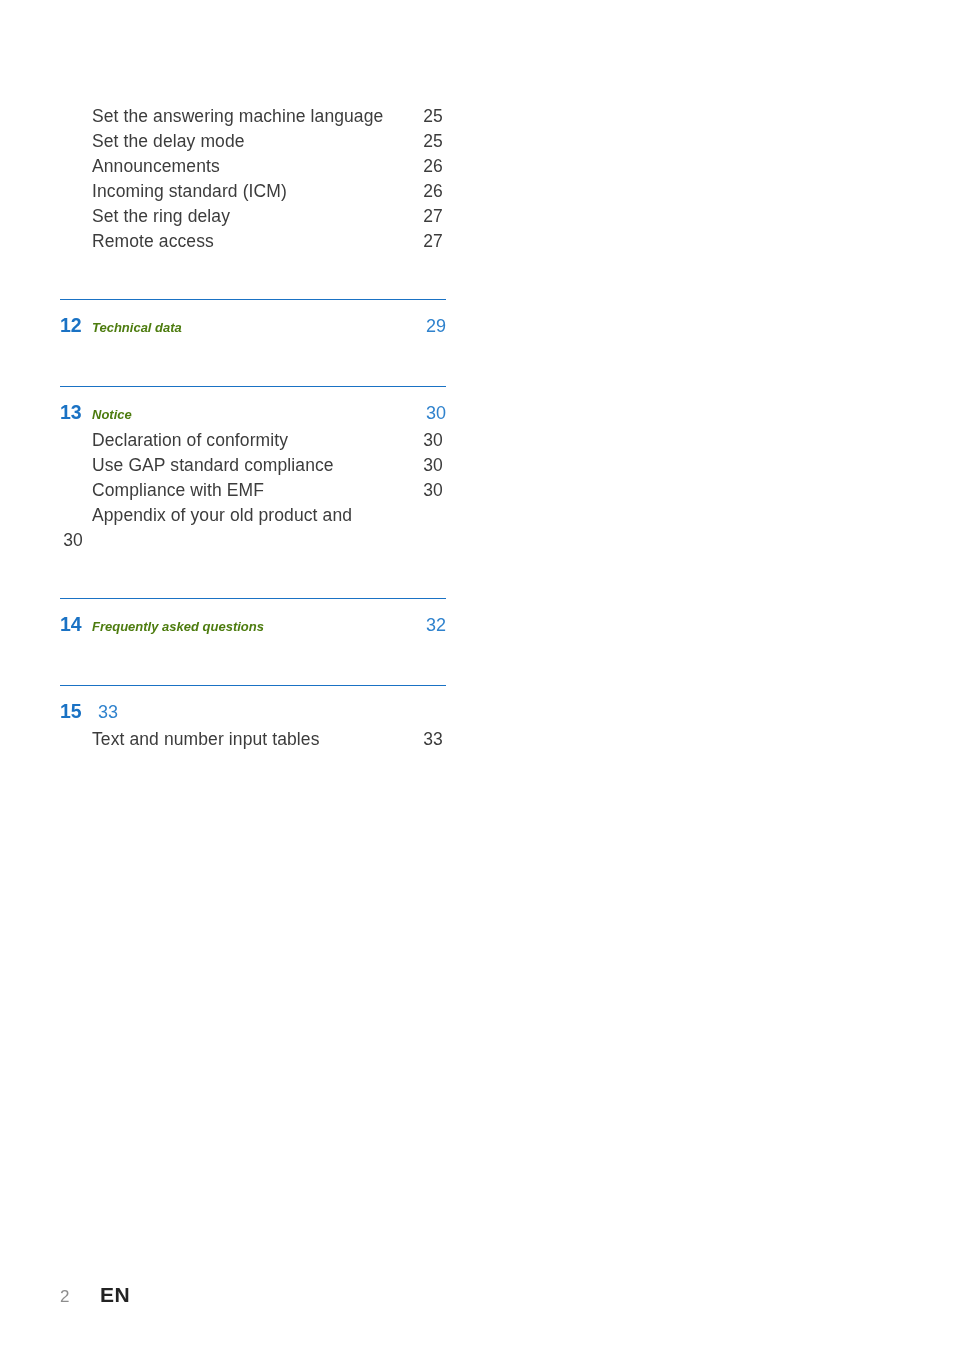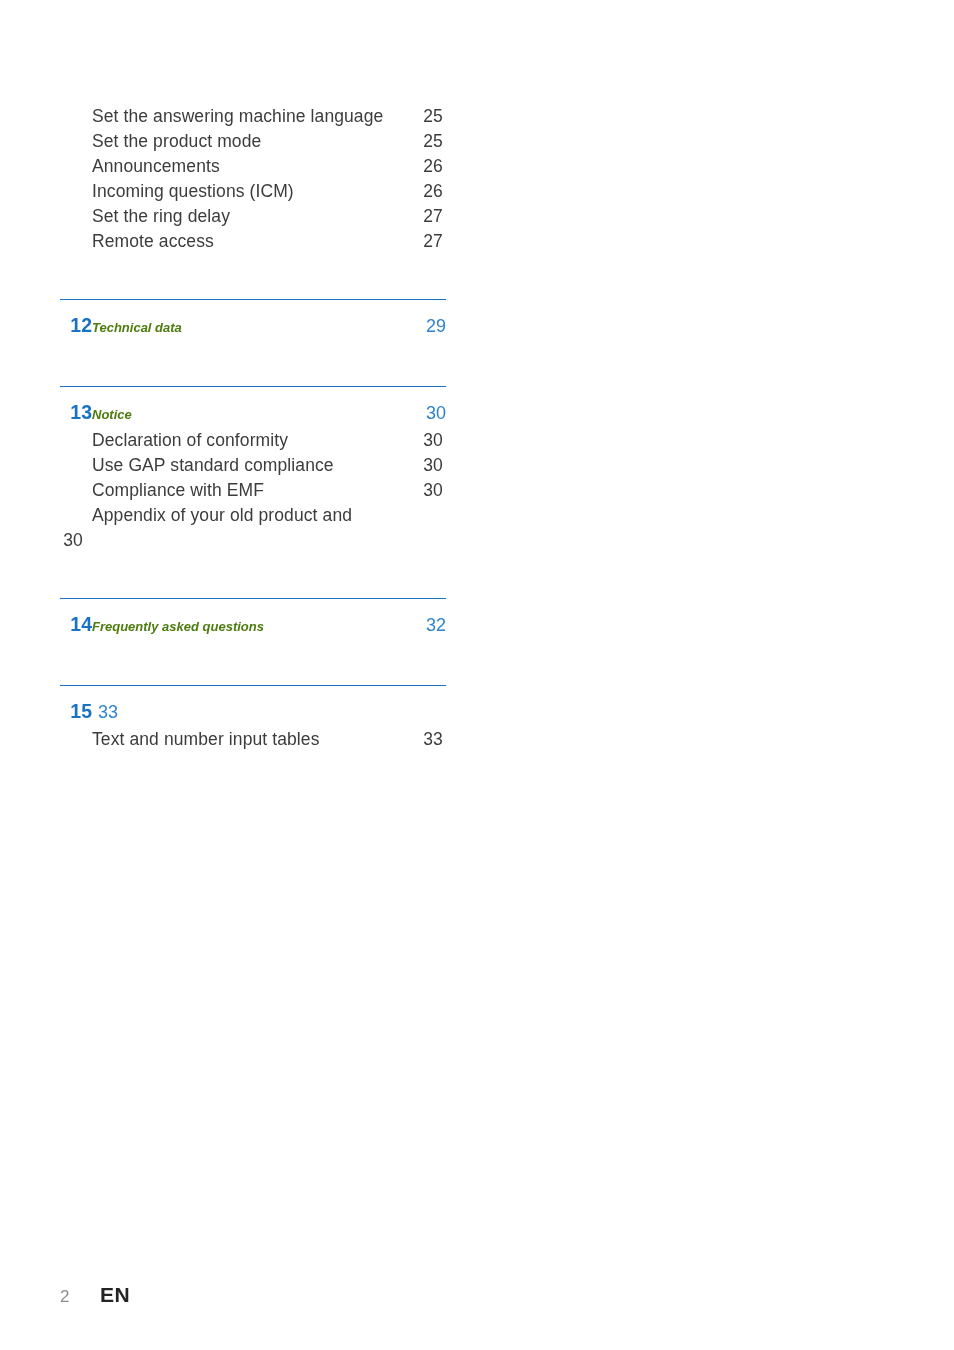--- a/index.html
+++ b/index.html
@@ -69,21 +69,20 @@
   .sec {
     height: 31px;
     line-height: 31px;
     margin-top: 1px;
   }
   .sec .num {
     flex: 0 0 32px;
     font-size: 19.5px;
     font-weight: 700;
     color: #1a72c4;
-    text-align: right;
   }
   .sec .title {
     flex: 1 1 auto;
     font-size: 13px;
     font-weight: 700;
     color: #4d7c0f;
     white-space: nowrap;
     font-style: italic;
   }
   .sec .pg {
@@ -131,29 +130,29 @@
 <div class="page">
 
   <div class="toc">
 
     <div>
       <div class="row sub">
         <span class="txt">Set the answering machine language</span>
         <span class="pg">25</span>
       </div>
       <div class="row sub">
-        <span class="txt">Set the product mode</span>
+        <span class="txt">Set the delay mode</span>
         <span class="pg">25</span>
       </div>
       <div class="row sub">
         <span class="txt">Announcements</span>
         <span class="pg">26</span>
       </div>
       <div class="row sub">
-        <span class="txt">Incoming questions (ICM)</span>
+        <span class="txt">Incoming standard (ICM)</span>
         <span class="pg">26</span>
       </div>
       <div class="row sub">
         <span class="txt">Set the ring delay</span>
         <span class="pg">27</span>
       </div>
       <div class="row sub">
         <span class="txt">Remote access</span>
         <span class="pg">27</span>
       </div>

